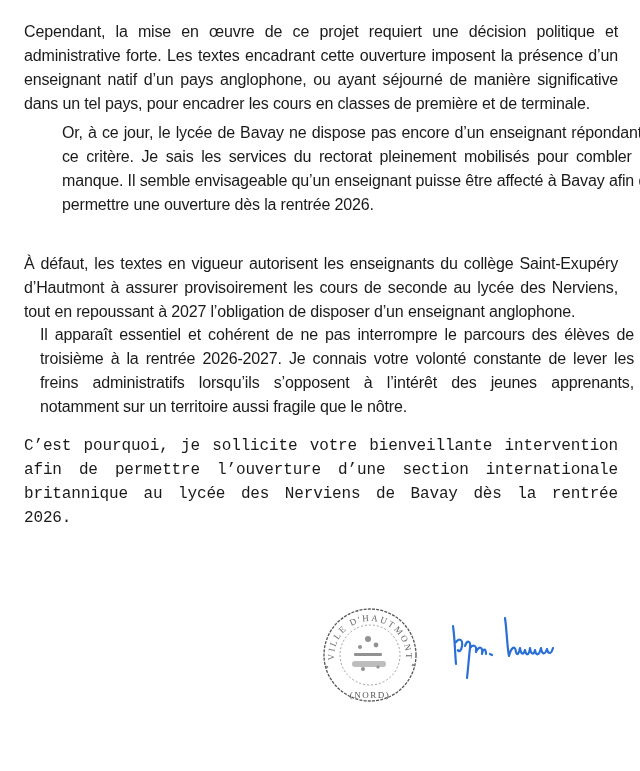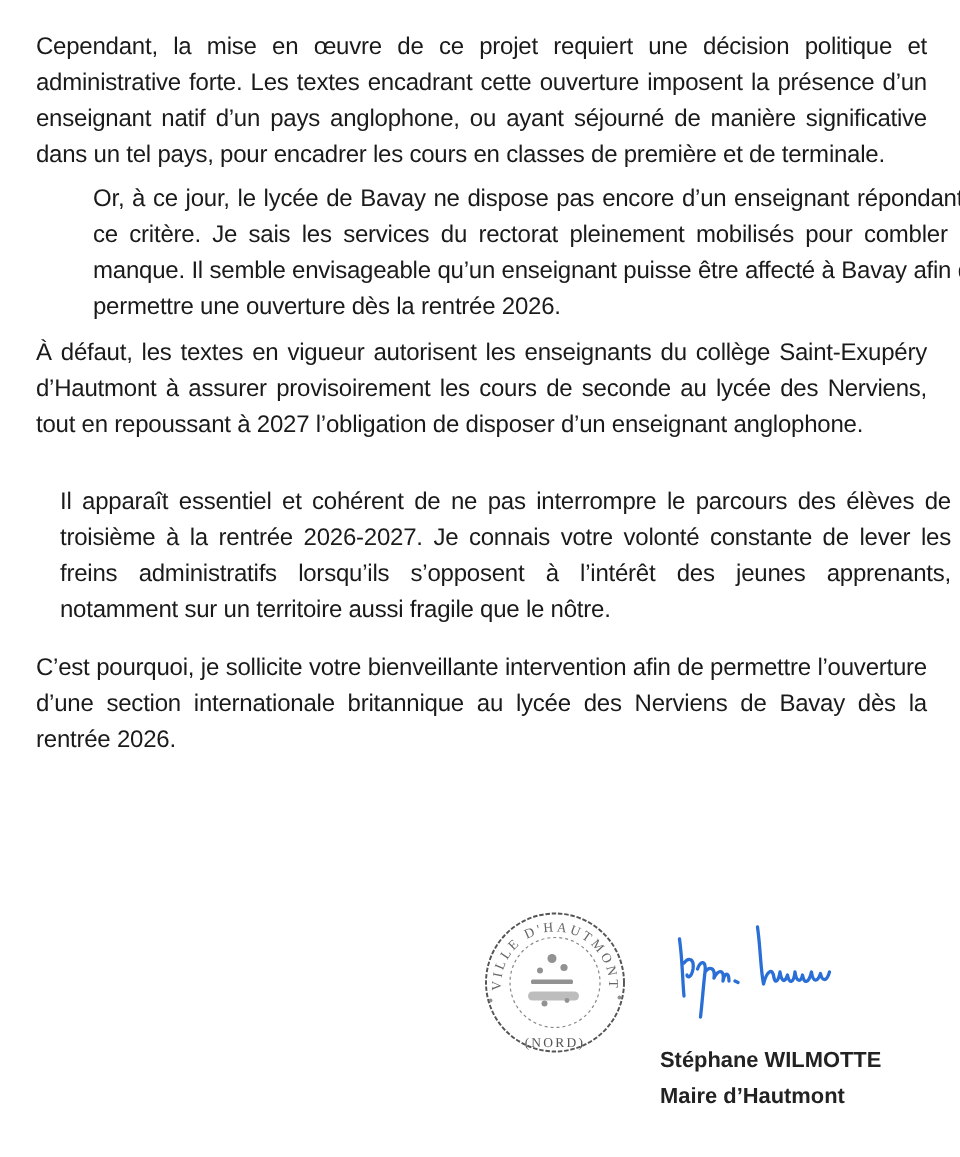--- a/index.html
+++ b/index.html
@@ -3,23 +3,23 @@
 <meta charset="utf-8">
 <style>
   html, body { margin: 0; padding: 0; background: #ffffff; }
   body { width: 640px; height: 771px; position: relative; overflow: hidden;
          font-family: "Liberation Sans", sans-serif; color: #1a1a1a; }
   .page { position: absolute; left: 0; top: 0; width: 640px; height: 771px; }
   .para { position: absolute; left: 24px; width: 594px; font-size: 16px; line-height: 24px;
           text-align: justify; letter-spacing: -0.15px; }
   #p1 { top: 4px; }
   #p2 { top: 105px; margin-left: 38px; }
-  #p3 { top: 208px; }
+  #p3 { top: 236px; }
   #p4 { top: 307px; margin-left: 16px; }
-  #p5 { top: 418px; }
+  #p5 { top: 418px; font-family: Liberation Mono, monospace; }
   #p6 { top: 479px; }
   .seal { position: absolute; left: 318px; top: 605px; width: 104px; height: 100px; }
   .signature { position: absolute; left: 445px; top: 612px; width: 130px; height: 70px; }
   .signer { position: absolute; left: 440px; top: 695px; font-weight: bold; font-size: 14.6px; line-height: 24px; color: #222; }
 </style>
 </head>
 <body>
 
 <div class="page">
   <p class="para" id="p1">Cependant, la mise en œuvre de ce projet requiert une décision politique et administrative forte. Les textes encadrant cette ouverture imposent la présence d’un enseignant natif d’un pays anglophone, ou ayant séjourné de manière significative dans un tel pays, pour encadrer les cours en classes de première et de terminale.</p>
@@ -52,17 +52,13 @@
     </g>
   </svg>
 
   <svg class="signature" viewBox="0 0 130 70">
     <g fill="none" stroke="#2a6fd6" stroke-width="2.2" stroke-linecap="round" stroke-linejoin="round">
       <path d="M8,14 C10,28 10,42 11,52 M11,30 C14,26 18,27 17,34 C16,40 13,40 13,38 M20,34 C22,28 26,28 25,36 C24,44 23,58 22,66 M25,36 C28,32 32,33 31,40 M31,40 C34,34 38,34 37,42 C38,36 41,36 41,42 M45,42 L47,43"></path>
       <path d="M60,6 C62,20 62,34 64,44 C66,36 70,32 71,40 C72,44 74,42 75,36 C76,42 78,44 80,38 C81,44 84,44 85,36 C86,43 89,43 90,38 C91,44 94,44 96,36 C97,43 100,43 102,37 C103,42 106,43 108,36"></path>
     </g>
   </svg>
 
-  <div class="signer">
-    <div>Stéphane WILMOTTE</div>
-    <div>Maire d’Hautmont</div>
-  </div>
 </div>
 
 </body></html>

